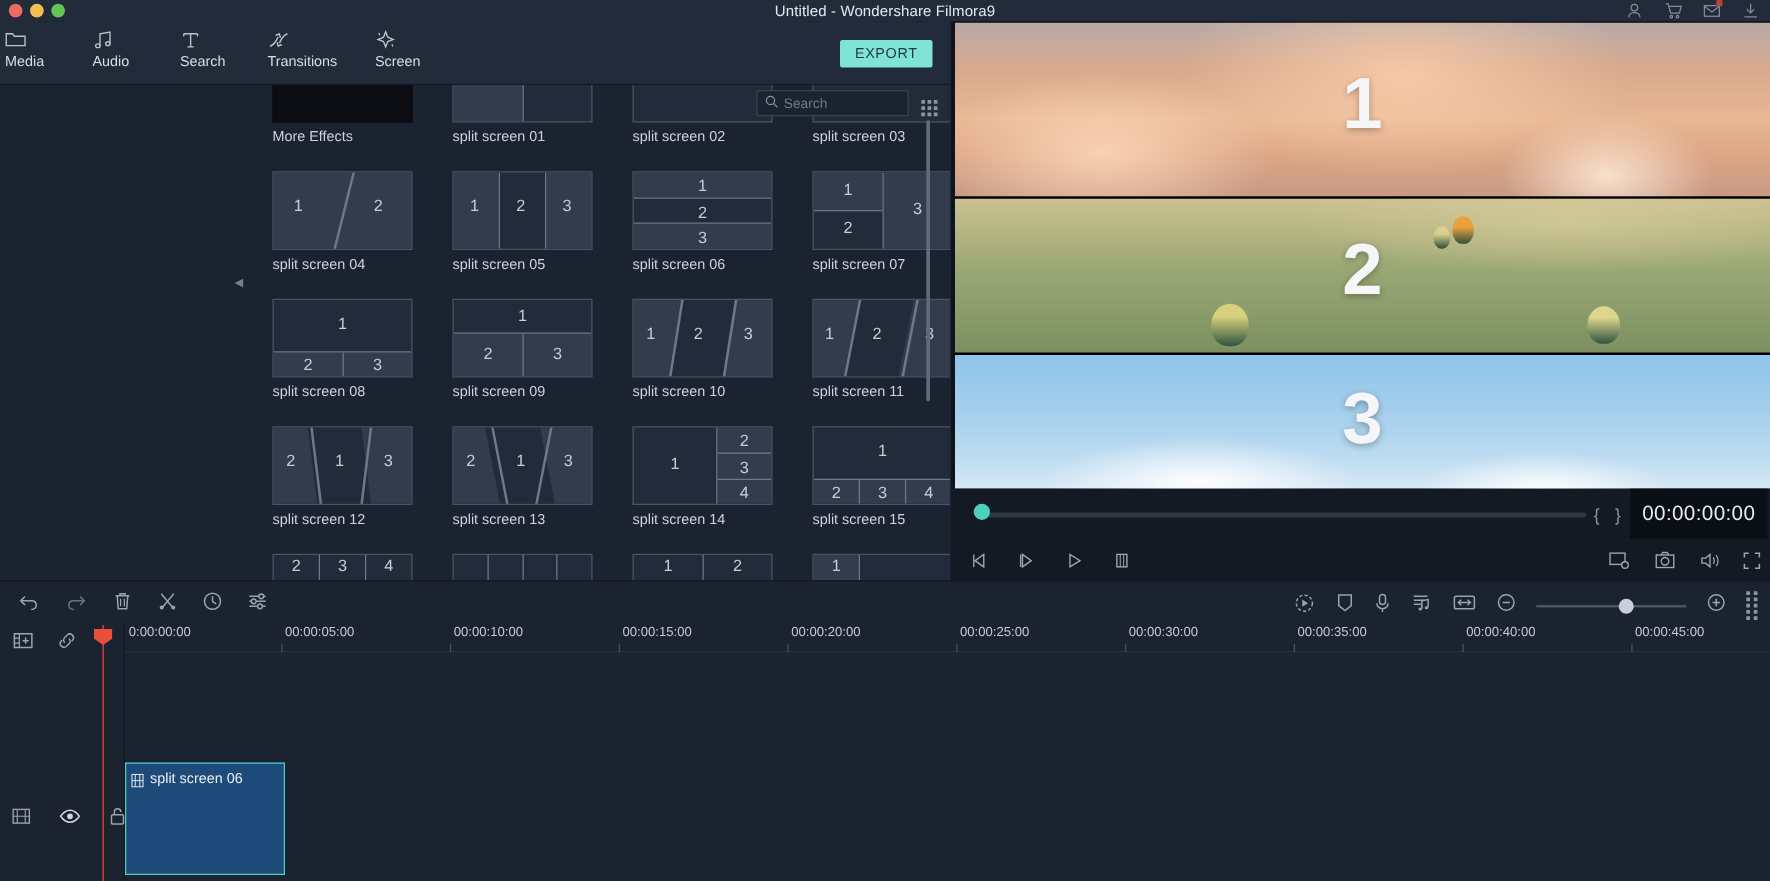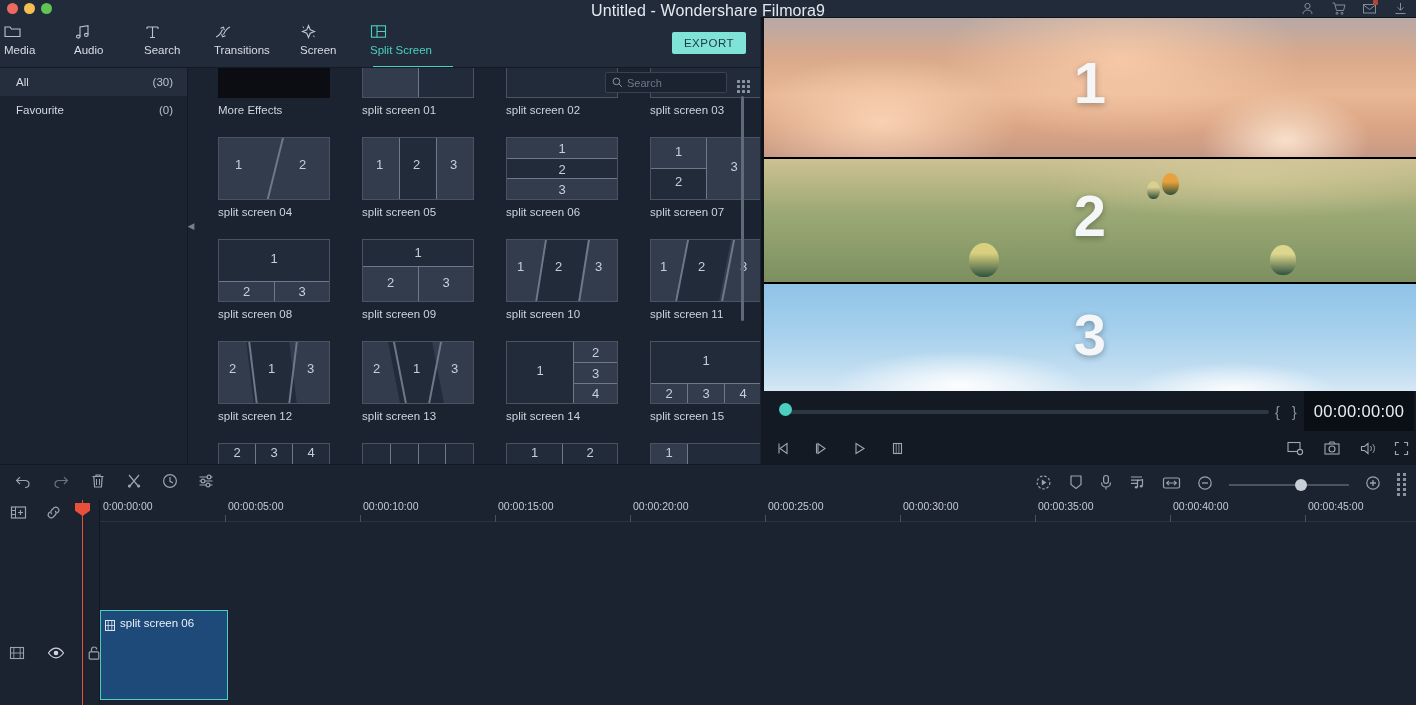--- a/index.html
+++ b/index.html
@@ -15,21 +15,21 @@
   
   .titlebar{
     position:absolute; left:0; top:0; width:1416px; height:17px;
     background:#222b3a; display:flex; align-items:center;
   }
   .traffic{ position:absolute; left:7px; top:3px; display:flex; gap:6px; }
   .tl{ width:11px;height:11px;border-radius:50%; }
   .tl.r{background:#ec6a5f;} .tl.y{background:#f4bf50;} .tl.g{background:#61c454;}
   .title-text{
     position:absolute; left:0; width:1416px; text-align:center;
-    font-size:16px; color:#e4e9f0; letter-spacing:.1px; top:2px;
+    font-size:12px; color:#e4e9f0; letter-spacing:.1px; top:2px;
   }
   .tb-icons{ position:absolute; right:8px; top:1px; display:flex; gap:16px; align-items:center;}
   .tb-icons .ic{ width:15px;height:15px; position:relative; opacity:.72; }
   .tb-icons svg{ display:block; }
   .badge{
     position:absolute; right:-1px; top:-1px; width:5px;height:5px;border-radius:1px;background:#e8503a;
   }
 
   
   .toolbar{
@@ -312,45 +312,26 @@
         <span class="ticon">
           <svg width="17" height="16" viewBox="0 0 17 16">
               <path d="M8.5 1.5l1.7 4.3 4.3 1.7-4.3 1.7-1.7 4.3-1.7-4.3-4.3-1.7 4.3-1.7z" fill="none" stroke="#d8dde5" stroke-width="1.1"></path>
               <path d="M3 2.5l.7 1.6M13.5 11.5l.8 1.7" stroke="#d8dde5" stroke-width="1"></path>
             </svg>
         </span>
         <span class="tlabel">Screen</span>
       </div>
 
 
-      <div class="tab wide active">
-        <span class="ticon">
-          <svg width="17" height="15" viewBox="0 0 17 15">
-              <rect x="1.5" y="1.8" width="14" height="11.4" fill="none" stroke="#4bd0c0" stroke-width="1.1"></rect>
-              <path d="M7 1.8v11.4M7 7.5h8.5" stroke="#4bd0c0" stroke-width="1.1"></path>
-            </svg>
-        </span>
-        <span class="tlabel">Split Screen</span>
-      </div>
 
     </div>
     <div class="export-btn">EXPORT</div>
   </div>
   <div class="toolbar-underline"></div>
 
-  <div class="catlist">
-    <div class="cat sel">
-      <span>All</span>
-      <span class="cnum">(30)</span>
-    </div>
-    <div class="cat">
-      <span>Favourite</span>
-      <span class="cnum">(0)</span>
-    </div>
-  </div>
   <div class="collapse-arrow">◀</div>
 
   <div class="gridpanel">
     <div class="searchrow">
       <div class="searchbox">
         <span>
           <svg width="11" height="11" viewBox="0 0 11 11">
               <circle cx="4.4" cy="4.4" r="3.3" fill="none" stroke="#8d96a4" stroke-width="1"></circle>
               <path d="M6.9 6.9l3 3" stroke="#8d96a4" stroke-width="1"></path>
             </svg>

